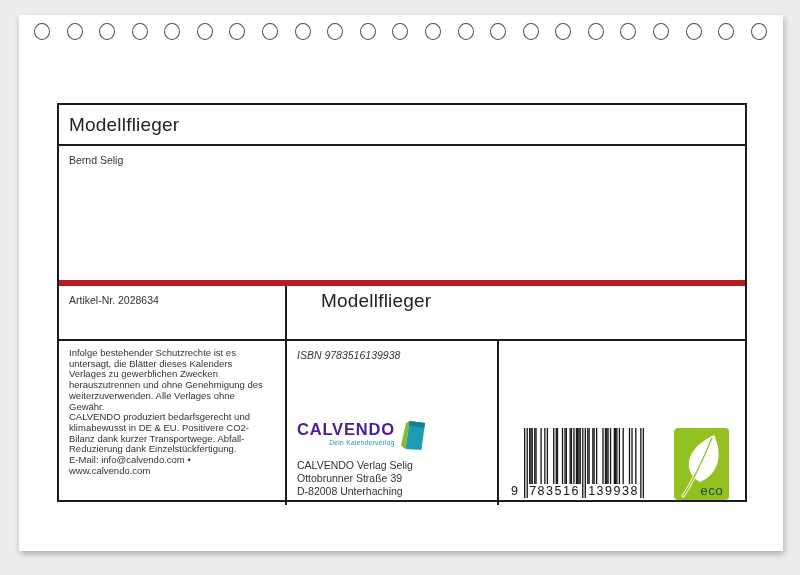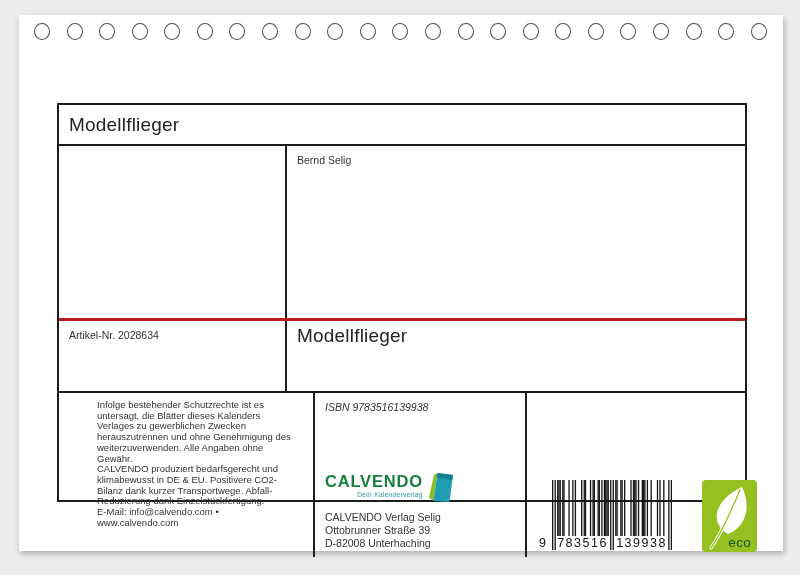--- a/index.html
+++ b/index.html
@@ -27,37 +27,37 @@
   .sheet{
     position:absolute;left:38px;top:88px;width:690px;height:399px;
     box-sizing:border-box;border:2px solid #1c1c1c;color:#2f2f2f;
   }
   .row{display:flex;box-sizing:border-box;}
   .row-title{
     height:41px;border-bottom:2px solid #1c1c1c;
     align-items:center;padding-left:10px;
     font-size:19px;color:#232323;letter-spacing:.2px;
   }
-  .row-author{height:175px;border-bottom:3px solid #b91c1c;}
-  .row-article{height:72px;border-bottom:2px solid #1c1c1c;}
+  .row-author{height:140px;border-bottom:6px solid #b91c1c;flex-direction:column;}
+  .row-article{height:55px;border-bottom:2px solid #1c1c1c;gap:24px;}
   .row-bottom{height:164px;}
   .cell{box-sizing:border-box;position:relative;}
   .w-left{width:228px;border-right:2px solid #1c1c1c;}
   .w-mid{width:212px;border-right:2px solid #1c1c1c;}
   .w-rest{flex:1;}
   .pad{padding:8px 10px;}
   .small-text{font-size:10.5px;color:#333;}
   .product-title{font-size:19px;color:#232323;padding:4px 10px;letter-spacing:.2px;}
   
-  .legal{padding:7px 10px 0 10px;font-size:9.5px;line-height:10.7px;color:#333;margin-left:28px;}
+  .legal{padding:7px 10px 0 10px;font-size:9.5px;line-height:10.7px;color:#333;}
   
   .isbn{position:absolute;left:10px;top:8px;font-style:italic;}
   .brand{position:absolute;left:10px;top:80px;display:flex;align-items:flex-start;}
   .brand-text{display:flex;flex-direction:column;}
-  .brand-name{font-size:16.5px;font-weight:bold;letter-spacing:.8px;color:#15803d;line-height:17px;}
+  .brand-name{font-size:16.5px;font-weight:bold;letter-spacing:.8px;color:#4c1d95;line-height:17px;}
   .brand-sub{font-size:6.6px;color:#2398a8;text-align:right;letter-spacing:.3px;margin-top:1px;}
   .brand-icon{margin-left:5px;margin-top:-1px;}
   .address{position:absolute;left:10px;top:118px;font-size:10.5px;line-height:13px;color:#333;}
   
   .barcode{position:absolute;left:25px;top:87px;width:120px;height:70px;}
   .barcode svg{position:absolute;left:0;top:0;}
   .bc-digit{position:absolute;top:56px;font-size:12.5px;color:#111;line-height:14px;}
   .bc-first{left:-13px;}
   .bc-left{left:5px;width:51px;text-align:center;letter-spacing:1.5px;}
   .bc-right{left:64px;width:51px;text-align:center;letter-spacing:1.5px;}
@@ -124,21 +124,21 @@
       </div>
     </div>
 
     <div class="row row-bottom">
 
       <div class="cell w-left legal">
           <div>Infolge bestehender Schutzrechte ist es</div>
           <div>untersagt, die Blätter dieses Kalenders</div>
           <div>Verlages zu gewerblichen Zwecken</div>
           <div>herauszutrennen und ohne Genehmigung des</div>
-          <div>weiterzuverwenden. Alle Angaben ohne</div>
+          <div>weiterzuverwenden. Alle Verlages ohne</div>
           <div>Gewähr.</div>
           <div>CALVENDO produziert bedarfsgerecht und</div>
           <div>klimabewusst in DE &amp; EU. Positivere CO2-</div>
           <div>Bilanz dank kurzer Transportwege. Abfall-</div>
           <div>Reduzierung dank Einzelstückfertigung.</div>
           <div>E-Mail: info@calvendo.com •</div>
           <div>www.calvendo.com</div>
         </div>
 
       <div class="cell w-mid">

